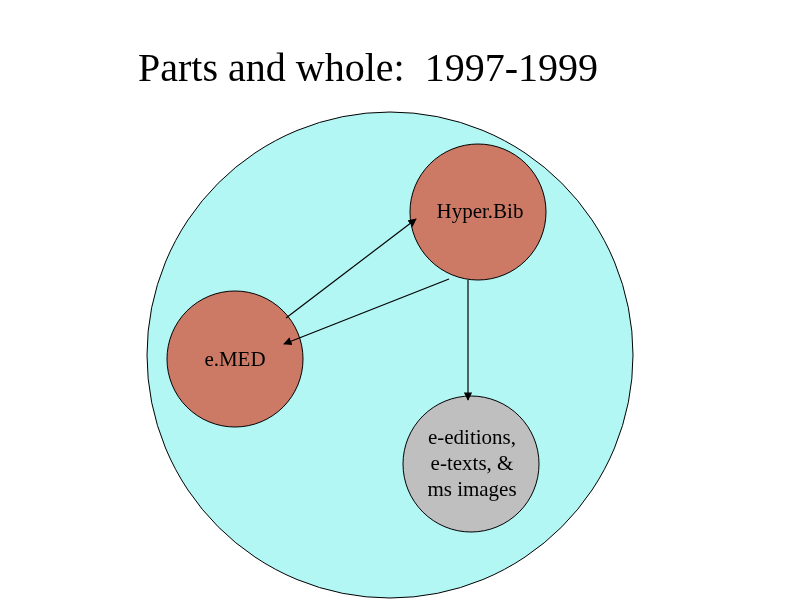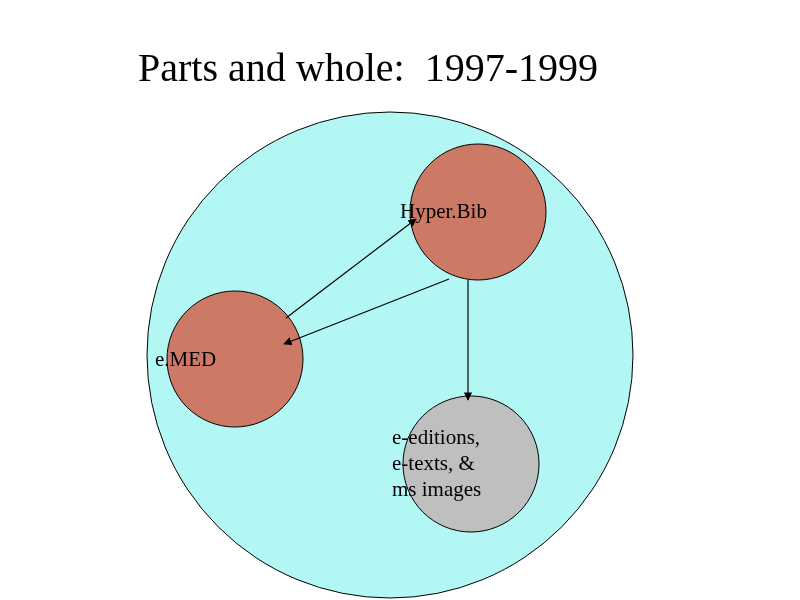--- a/index.html
+++ b/index.html
@@ -35,21 +35,21 @@
   }
   #diagram-svg {
     position: absolute;
     left: 0;
     top: 0;
     width: 800px;
     height: 600px;
   }
   .node-label {
     position: absolute;
-    text-align: left;
+    text-align: center;
     color: #000000;
     font-family: "Liberation Serif", serif;
     font-size: 21px;
     line-height: 26px;
     white-space: pre-line;
     pointer-events: none;
   }
   #label-hyperbib {
     left: 400px;
     top: 198px;

